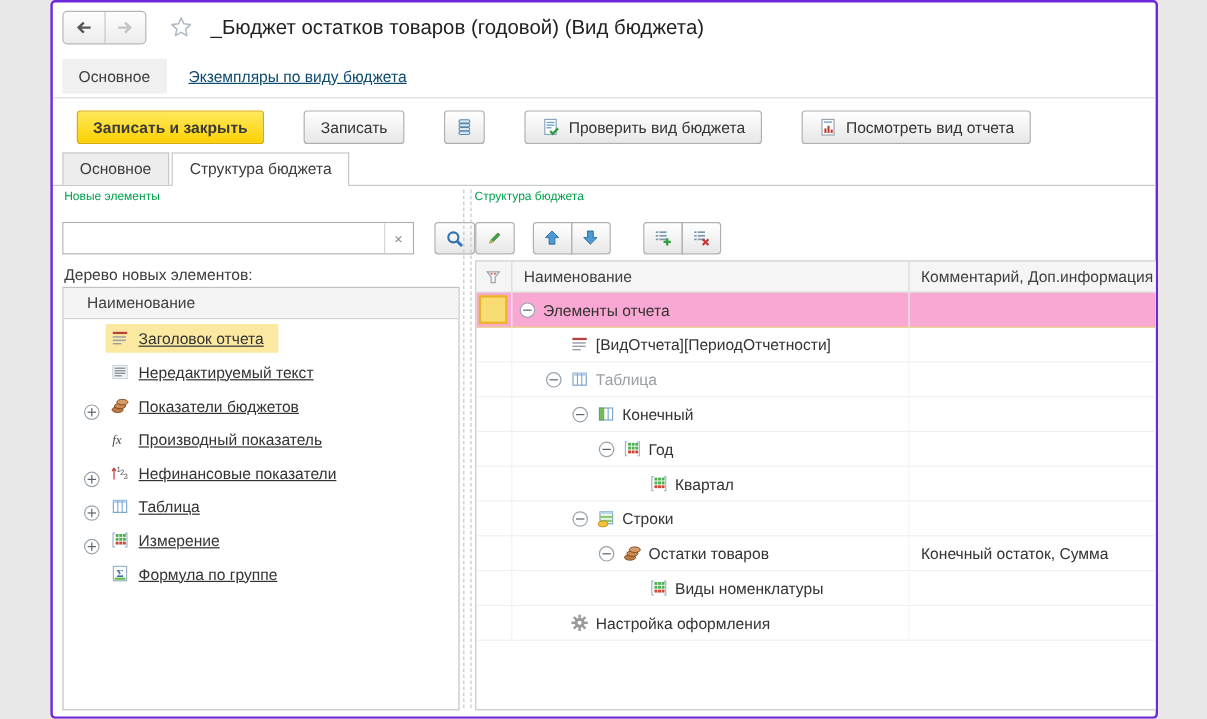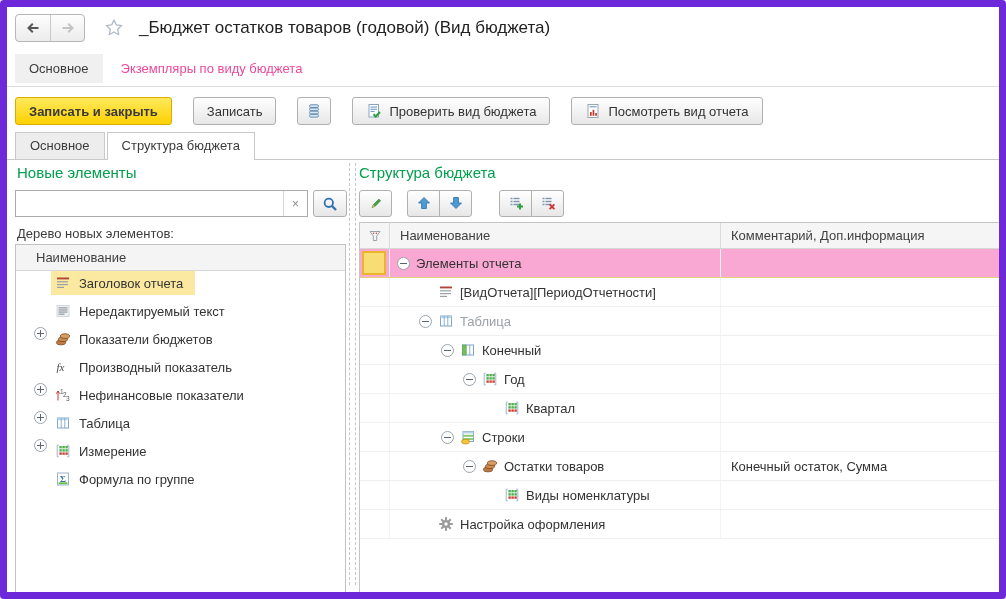--- a/index.html
+++ b/index.html
@@ -1,62 +1,63 @@
 <!DOCTYPE html>
 <html><head>
 <meta charset="utf-8">
 <style>
   * { box-sizing: border-box; margin: 0; padding: 0; }
   html,body { background:#e8e8e8; }
   body { font-family:"Liberation Sans","DejaVu Sans",sans-serif; font-size:13px; color:#333; }
   .window {
-    position:relative; width:1006px; height:599px; margin:0 auto;
-    background:#fff; border:7px solid #6d28d9; border-radius:4px; overflow:hidden;
+    position:relative; width:923px; height:599px; margin:0 auto;
+    background:#fff; border:2px solid #6d28d9; border-radius:4px; overflow:hidden;
   }
   
   .titlebar { position:absolute; left:8px; top:7px; display:flex; align-items:center; gap:10px; }
   .navgroup { display:flex; border:1px solid #b6b6b6; border-radius:4px; overflow:hidden; background:linear-gradient(#fdfdfd,#ececec); }
   .navbtn { width:34px; height:26px; display:flex; align-items:center; justify-content:center; border:none; background:transparent; cursor:pointer; }
   .navbtn + .navbtn { border-left:1px solid #c9c9c9; }
   .star { margin-left:8px; display:flex; align-items:center; }
   .page-title { font-size:17px; color:#222; margin-left:4px; white-space:nowrap; }
   .section-row { position:absolute; left:8px; top:46px; height:30px; display:flex; align-items:center; gap:18px; }
   .section-current { background:#f0f0f0; padding:7px 14px; color:#3c3c3c; }
-  .section-link { color:#ec4899; cursor:pointer; }
+  .section-link { color:#0c4a6e; text-decoration:underline; cursor:pointer; }
   .header-sep { position:absolute; left:0; right:0; top:79px; border-bottom:1px solid #dcdcdc; }
   
   .cmdbar { position:absolute; left:8px; top:90px; display:flex; align-items:center; gap:9px; }
   .btn {
     display:inline-flex; align-items:center; gap:7px; height:28px; padding:0 13px;
     background:linear-gradient(#ffffff,#e7e7e7); border:1px solid #b0b0b0; border-radius:3px;
     font-size:13px; color:#333; cursor:pointer; white-space:nowrap;
     font-family:"Liberation Sans","DejaVu Sans",sans-serif;
+    margin-left:12px;
   }
   .btn-primary {
     background:linear-gradient(#ffe95c,#fcd103); border-color:#d8ad00; font-weight:bold; color:#3a3a3a;
   }
   .btn-icononly { width:34px; padding:0; justify-content:center; }
   .btn-spacer { width:3px; }
   
   .tabstrip { position:absolute; left:0; right:0; top:124px; height:29px; display:flex; align-items:flex-end; padding-left:8px; border-bottom:1px solid #c9c9c9; }
   .tab { padding:5px 14px 6px; border:1px solid #c9c9c9; border-bottom:none; background:#ededed; color:#3c3c3c; cursor:pointer; margin-right:2px; }
   .tab.active { background:#fff; position:relative; top:1px; padding-bottom:7px; }
   
-  .panel-title { position:absolute; font-size:15px; color:#00a04c; white-space:nowrap; }
+  .panel-title { position:absolute; font-size:10px; color:#00a04c; white-space:nowrap; }
   .splitter { position:absolute; left:342px; top:156px; bottom:7px; width:7px; border-left:1px dashed #c6c6c6; border-right:1px dashed #c6c6c6; cursor:col-resize; }
   
   .search-row { position:absolute; left:8px; top:183px; display:flex; gap:5px; }
   .search-field { width:293px; height:27px; border:1px solid #ababab; display:flex; background:#fff; }
   .search-field input { flex:1; border:none; outline:none; padding:0 6px; font-size:13px; font-family:inherit; }
   .search-clear { width:24px; border:none; border-left:1px solid #d6d6d6; background:#fff; color:#8a8a8a; font-size:12px; cursor:pointer; }
   .search-btn { width:34px; height:27px; padding:0; justify-content:center; }
   .tree-label { position:absolute; left:10px; top:219px; color:#3c3c3c; }
   .ltree { position:absolute; left:8px; top:237px; width:331px; height:353px; border:1px solid #c2c2c2; background:#fff; overflow:hidden; }
   .ltree-head { height:26px; background:#f4f4f4; border-bottom:1px solid #d7d7d7; display:flex; align-items:center; padding-left:20px; color:#3f3f3f; }
-  .lrow { height:28px; display:flex; align-items:flex-start; cursor:default; }
+  .lrow { height:28px; display:flex; align-items:flex-end; cursor:default;text-decoration:underline; }
   .lrow .expslot { width:14px; margin-left:17px; flex:none; display:flex; align-items:center; justify-content:center; }
   .lrow .inner { display:flex; align-items:center; gap:8px; padding:4px 12px 4px 4px; margin-left:4px; }
   .lrow.selected .inner { background:#fbe9a2; }
   .icon16 { width:16px; height:16px; flex:none; display:block; }
   
   .exp { width:13px; height:13px; border:1px solid #9aa4ad; border-radius:50%; position:relative; background:#fff; flex:none; }
   .exp::before { content:""; position:absolute; left:2px; right:2px; top:5px; height:1px; background:#5a6570; }
   .exp.plus::after { content:""; position:absolute; top:2px; bottom:2px; left:5px; width:1px; background:#5a6570; }
   
   .rtools { position:absolute; left:352px; top:182px; height:28px; display:flex; align-items:center; }

